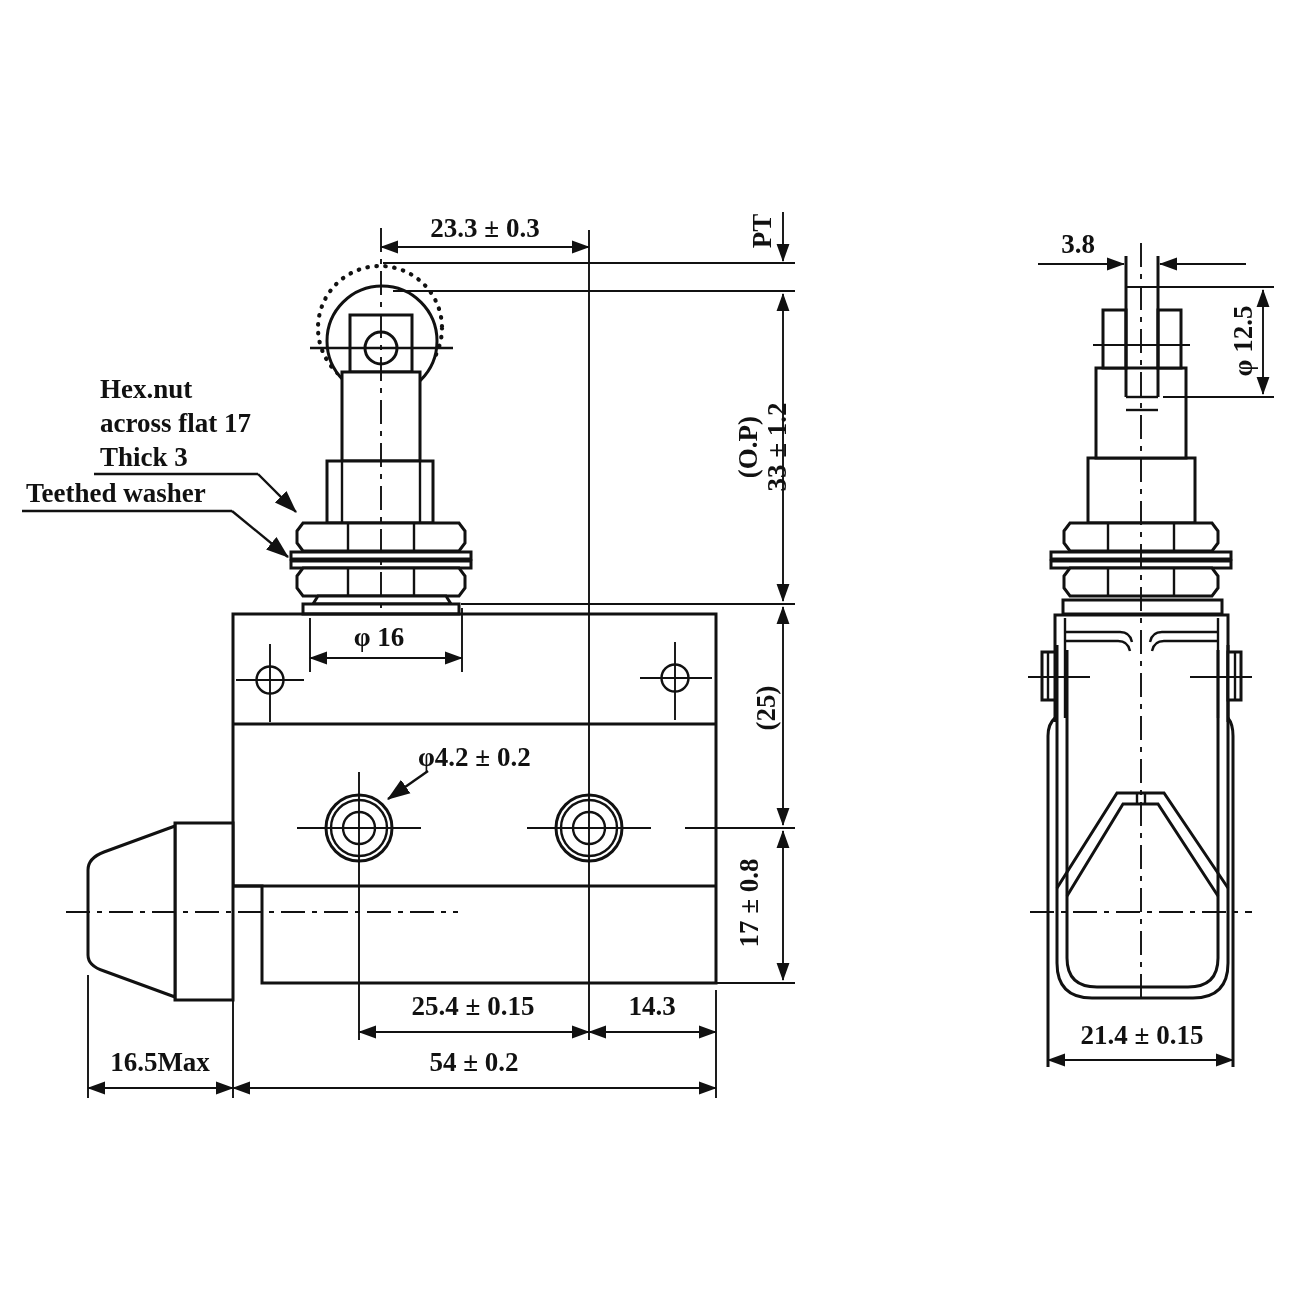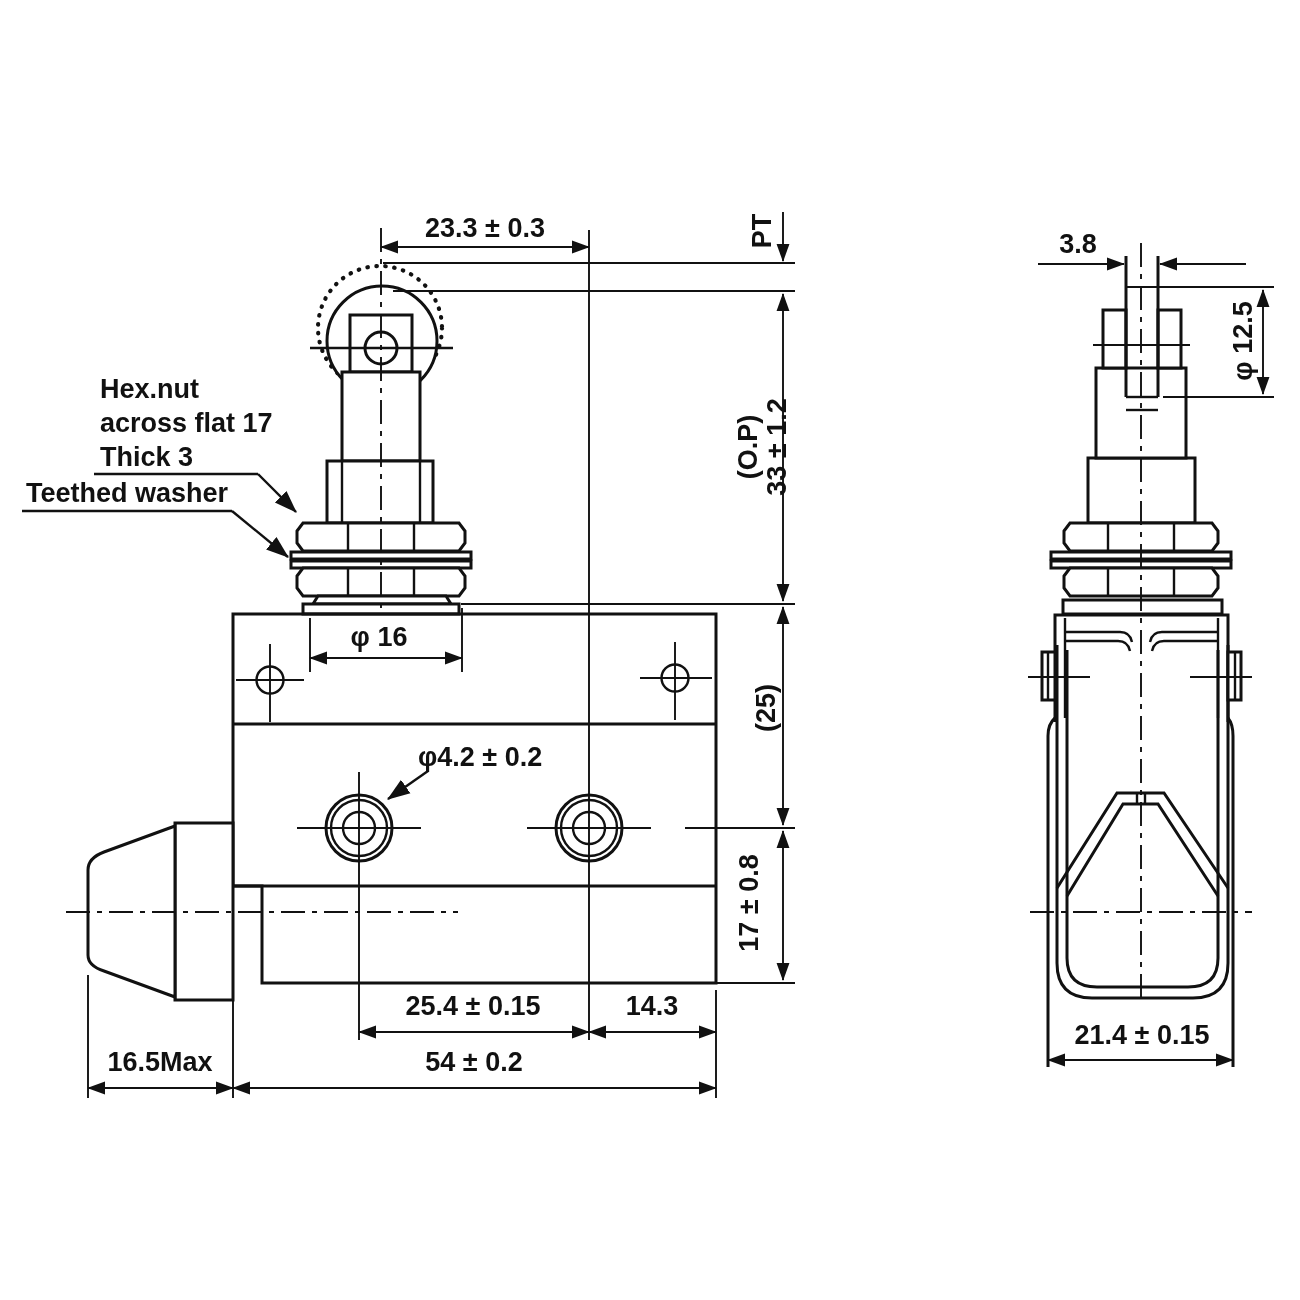--- a/index.html
+++ b/index.html
@@ -1,16 +1,16 @@
 <!DOCTYPE html>
 <html><head>
 <meta charset="utf-8">
 <style>
   html,body{margin:0;padding:0;background:#fff;}
-  .page{width:1152px;height:1300px;background:#ffffff;position:relative;font-family:Liberation Sans, sans-serif;}
+  .page{width:1152px;height:1300px;background:#ffffff;position:relative;font-family:Liberation Serif, serif;}
   svg{display:block;}
   .outline{fill:none;stroke:#111;stroke-width:3;}
   .outline-f{fill:#fff;stroke:#111;stroke-width:3;}
   .thin{fill:none;stroke:#111;stroke-width:1.9;}
   .med{fill:none;stroke:#111;stroke-width:2.4;}
   .cl{fill:none;stroke:#111;stroke-width:1.9;stroke-dasharray:24 7 5 7;}
   .dot{fill:none;stroke:#111;stroke-width:4.2;stroke-dasharray:0.5 8.5;stroke-linecap:round;}
   text{fill:#111;font-weight:bold;font-size:27px;}
   .lbl{font-size:27px;}
   .mid{text-anchor:middle;}

